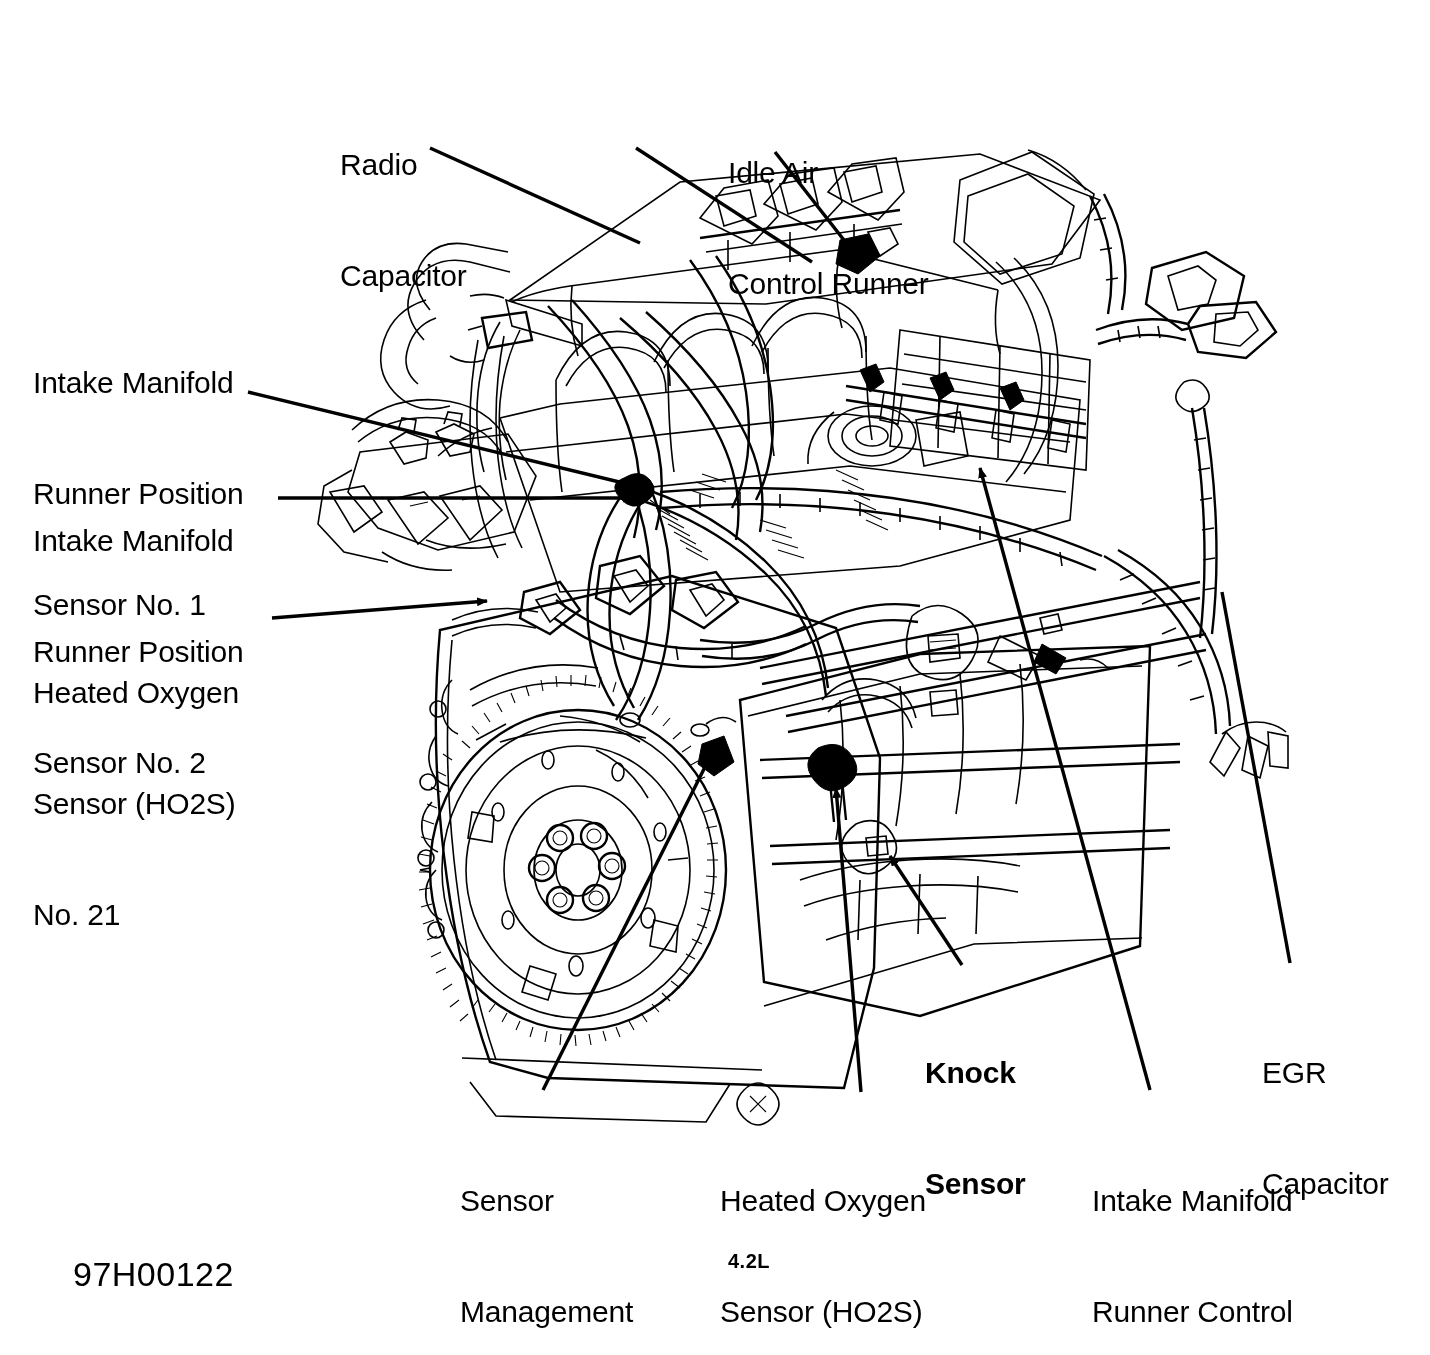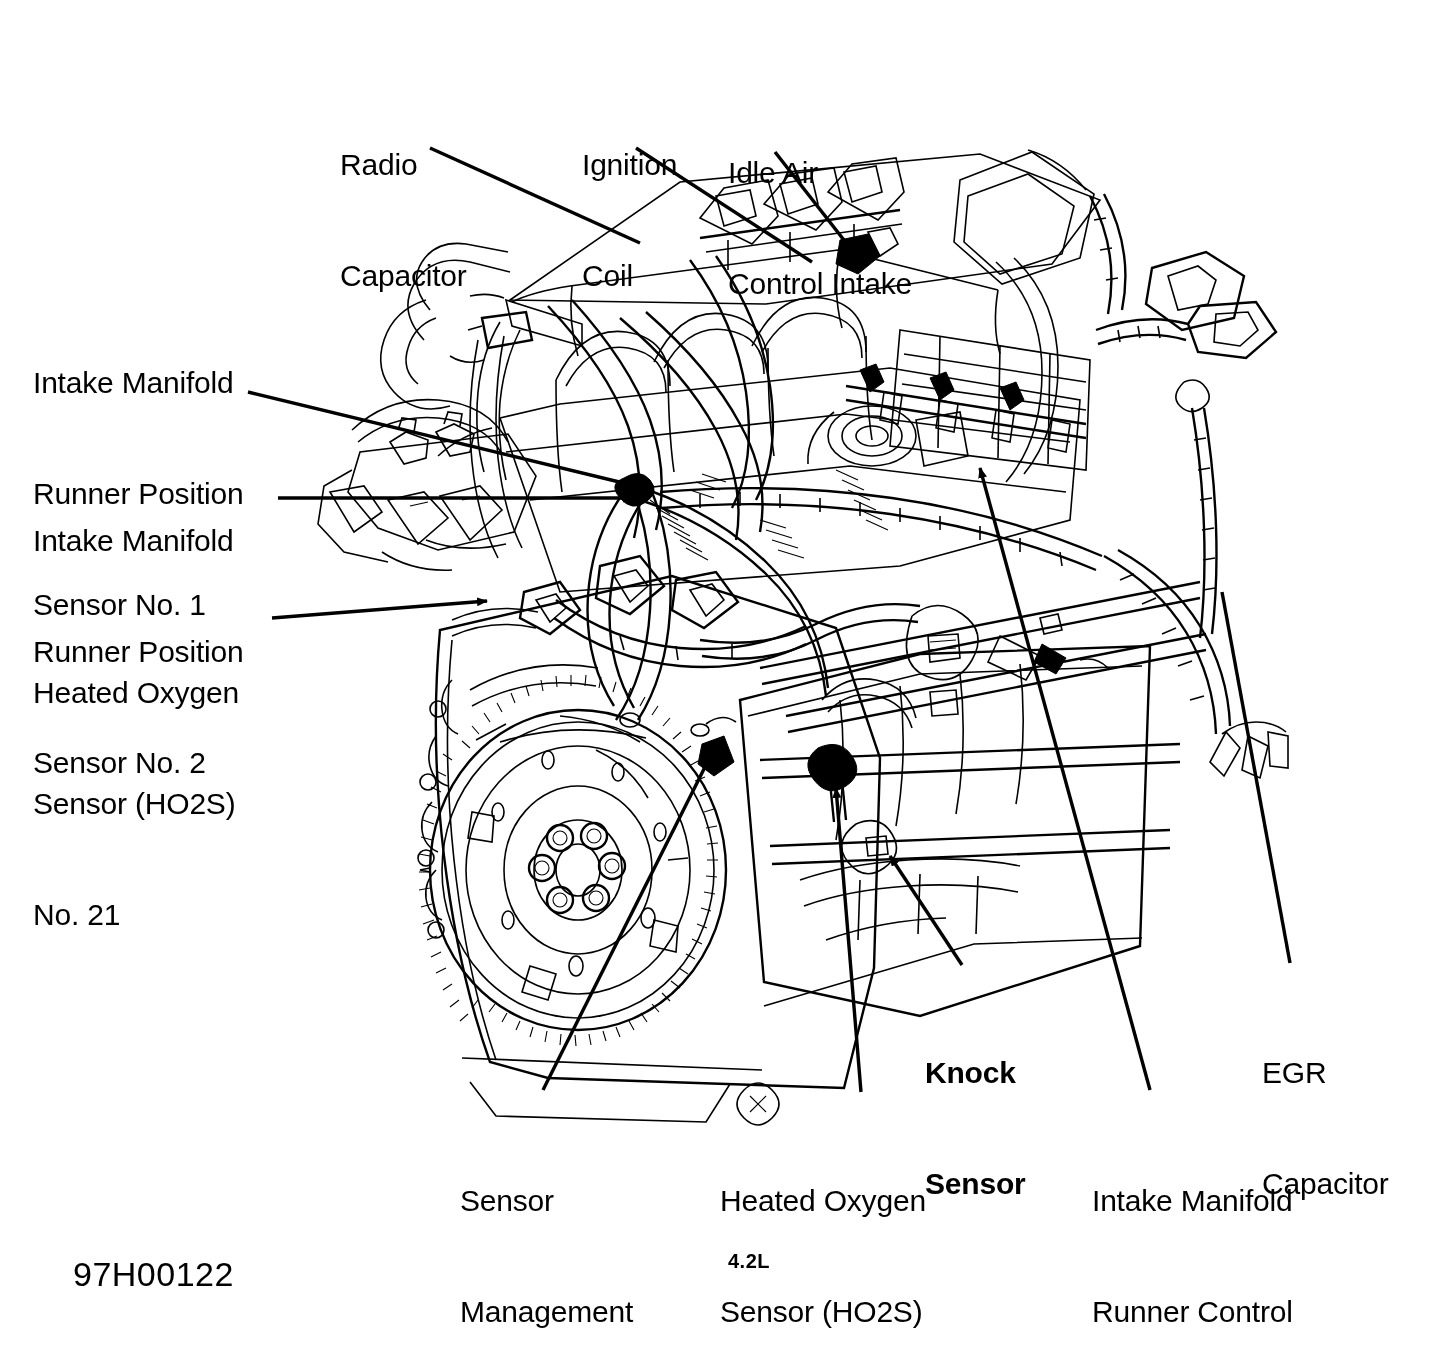--- a/index.html
+++ b/index.html
@@ -366,28 +366,24 @@
       <line class="leader" x1="861" y1="1092" x2="836" y2="788" marker-end="url(#arrowhead)"></line>
       <line class="leader" x1="1150" y1="1090" x2="980" y2="468" marker-end="url(#arrowhead)"></line>
     </g>
   </svg>
 
   <div class="label" style="left:340px;top:72px;">
     <div>Radio</div>
     <div>Capacitor</div>
   </div>
 
-  <div class="label" style="left:582px;top:72px;">
-    <div>Ignition</div>
-    <div>Coil</div>
-  </div>
 
   <div class="label" style="left:728px;top:80px;">
     <div>Idle Air</div>
-    <div>Control Intake</div>
+    <div>Control Runner</div>
   </div>
 
   <div class="label" style="left:33px;top:290px;">
     <div>Intake Manifold</div>
     <div>Runner Position</div>
     <div>Sensor No. 1</div>
   </div>
 
   <div class="label" style="left:33px;top:448px;">
     <div>Intake Manifold</div>

